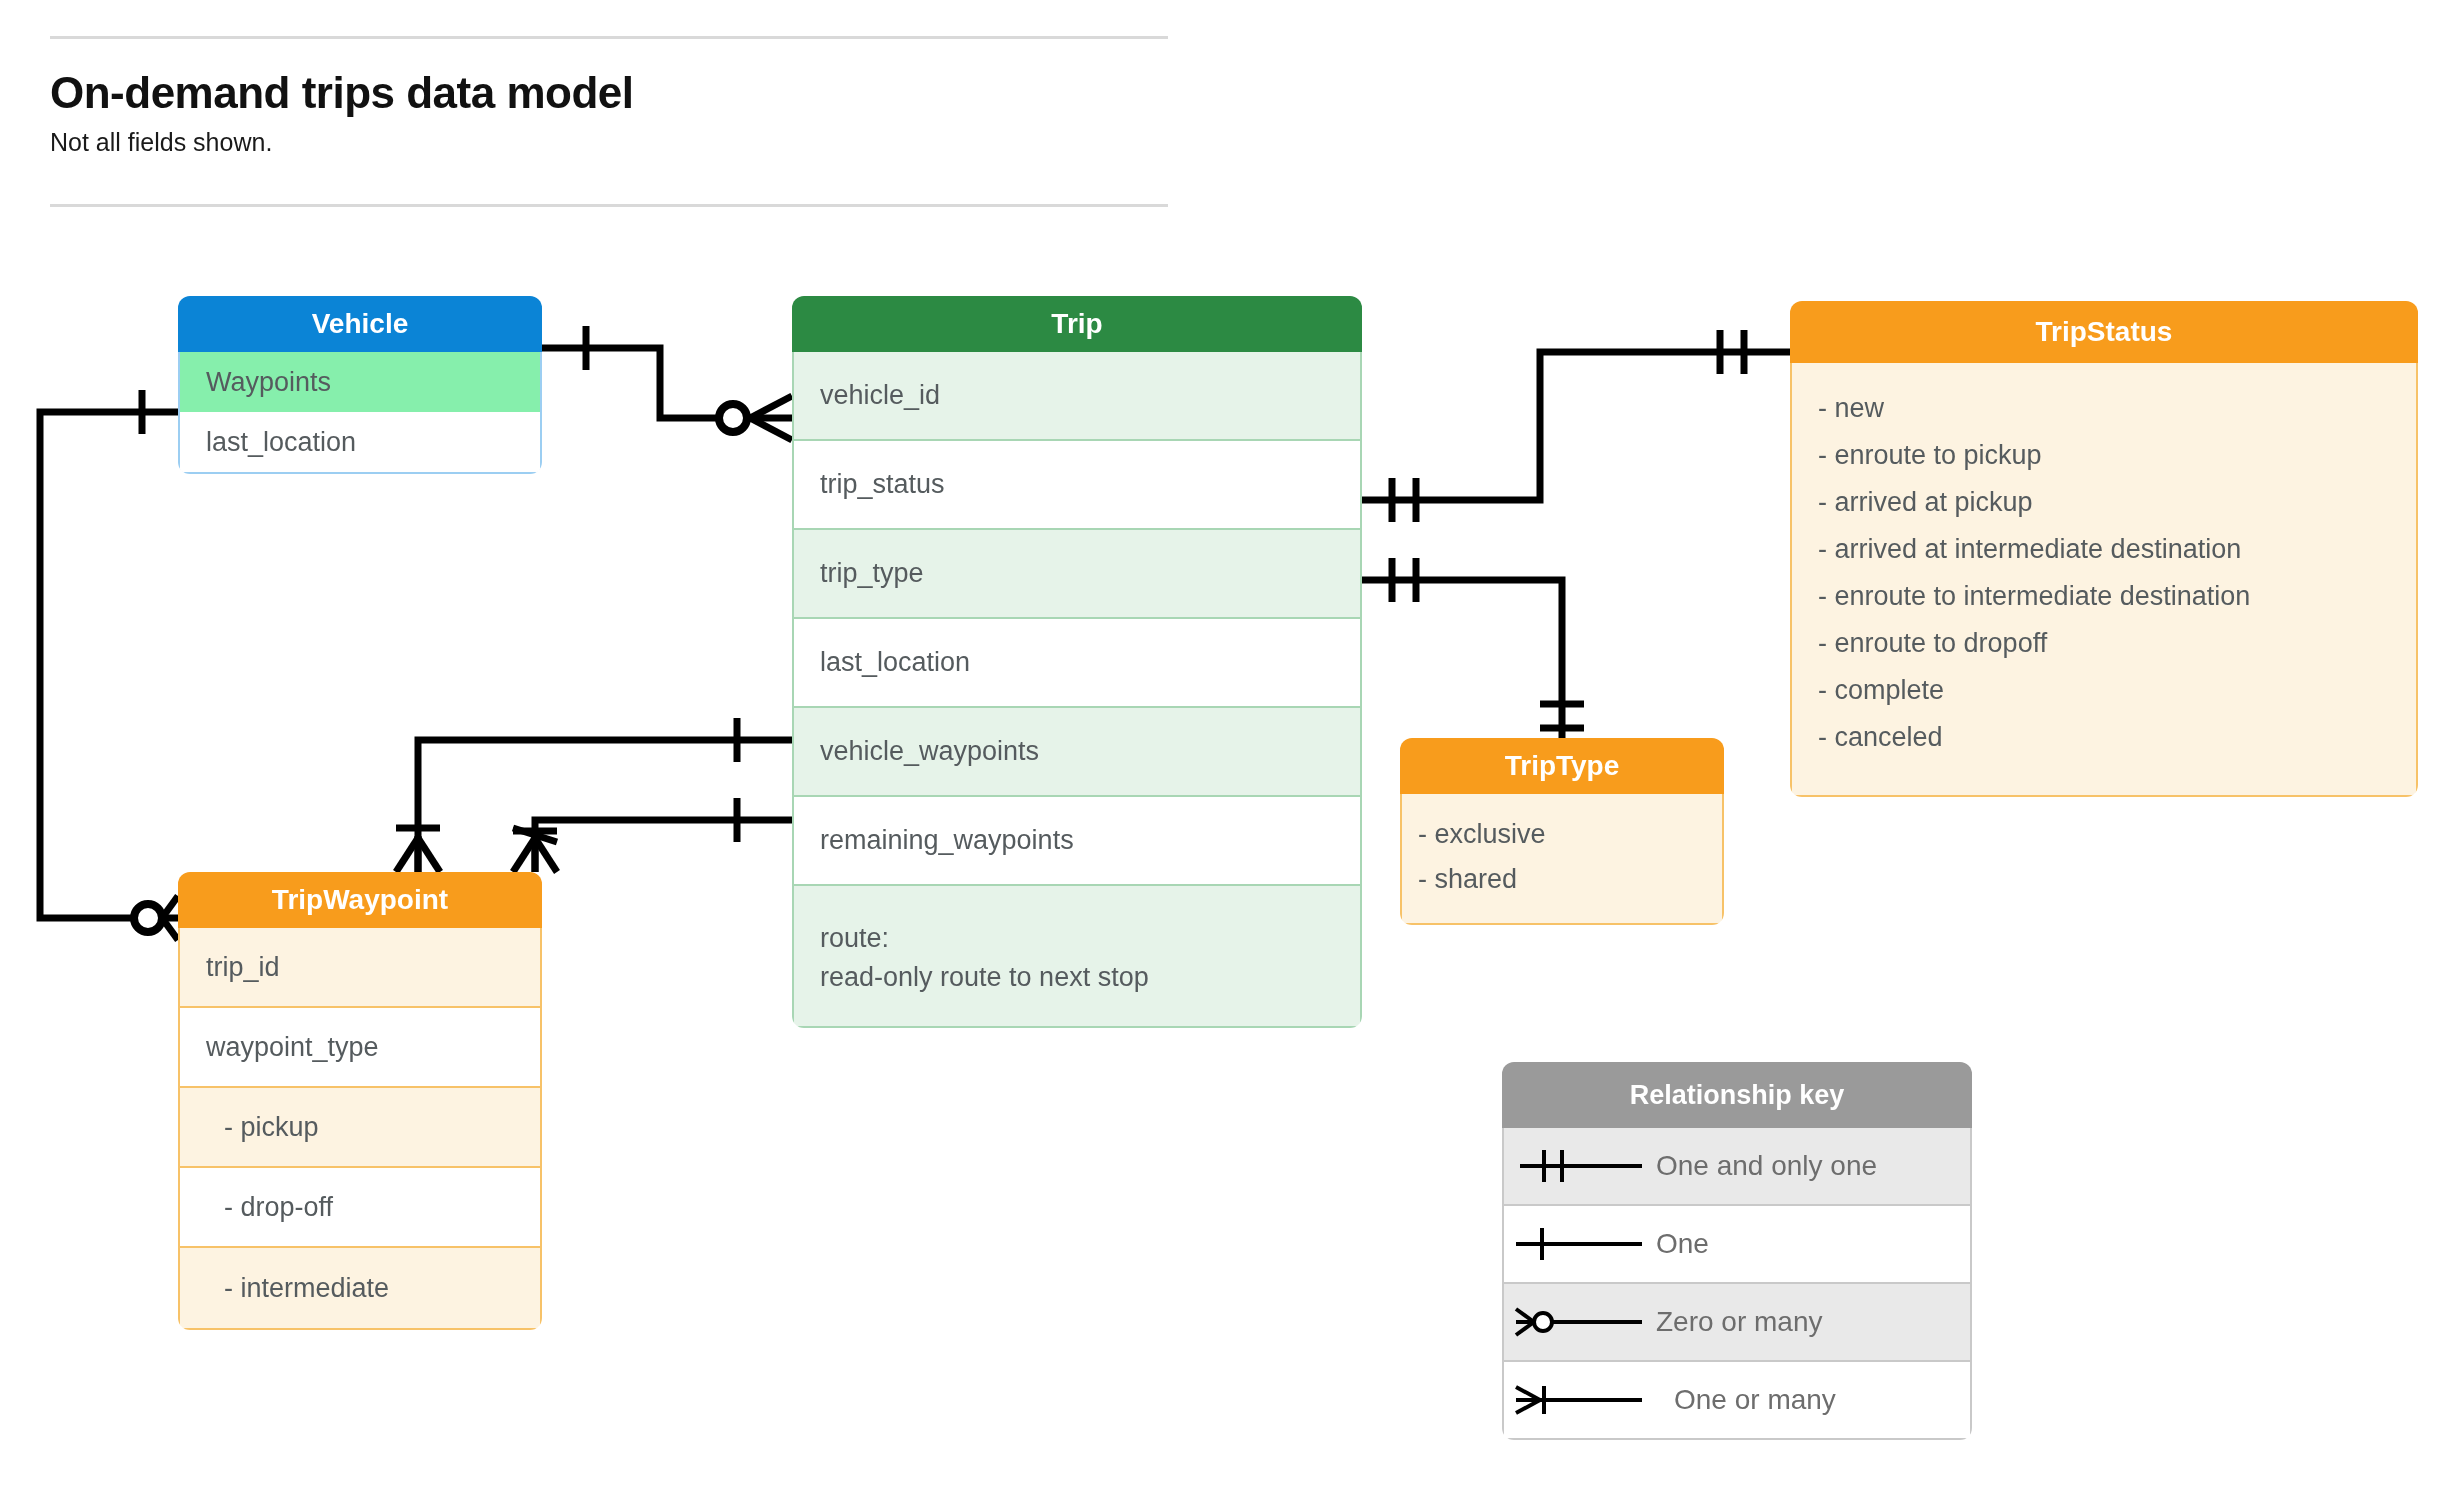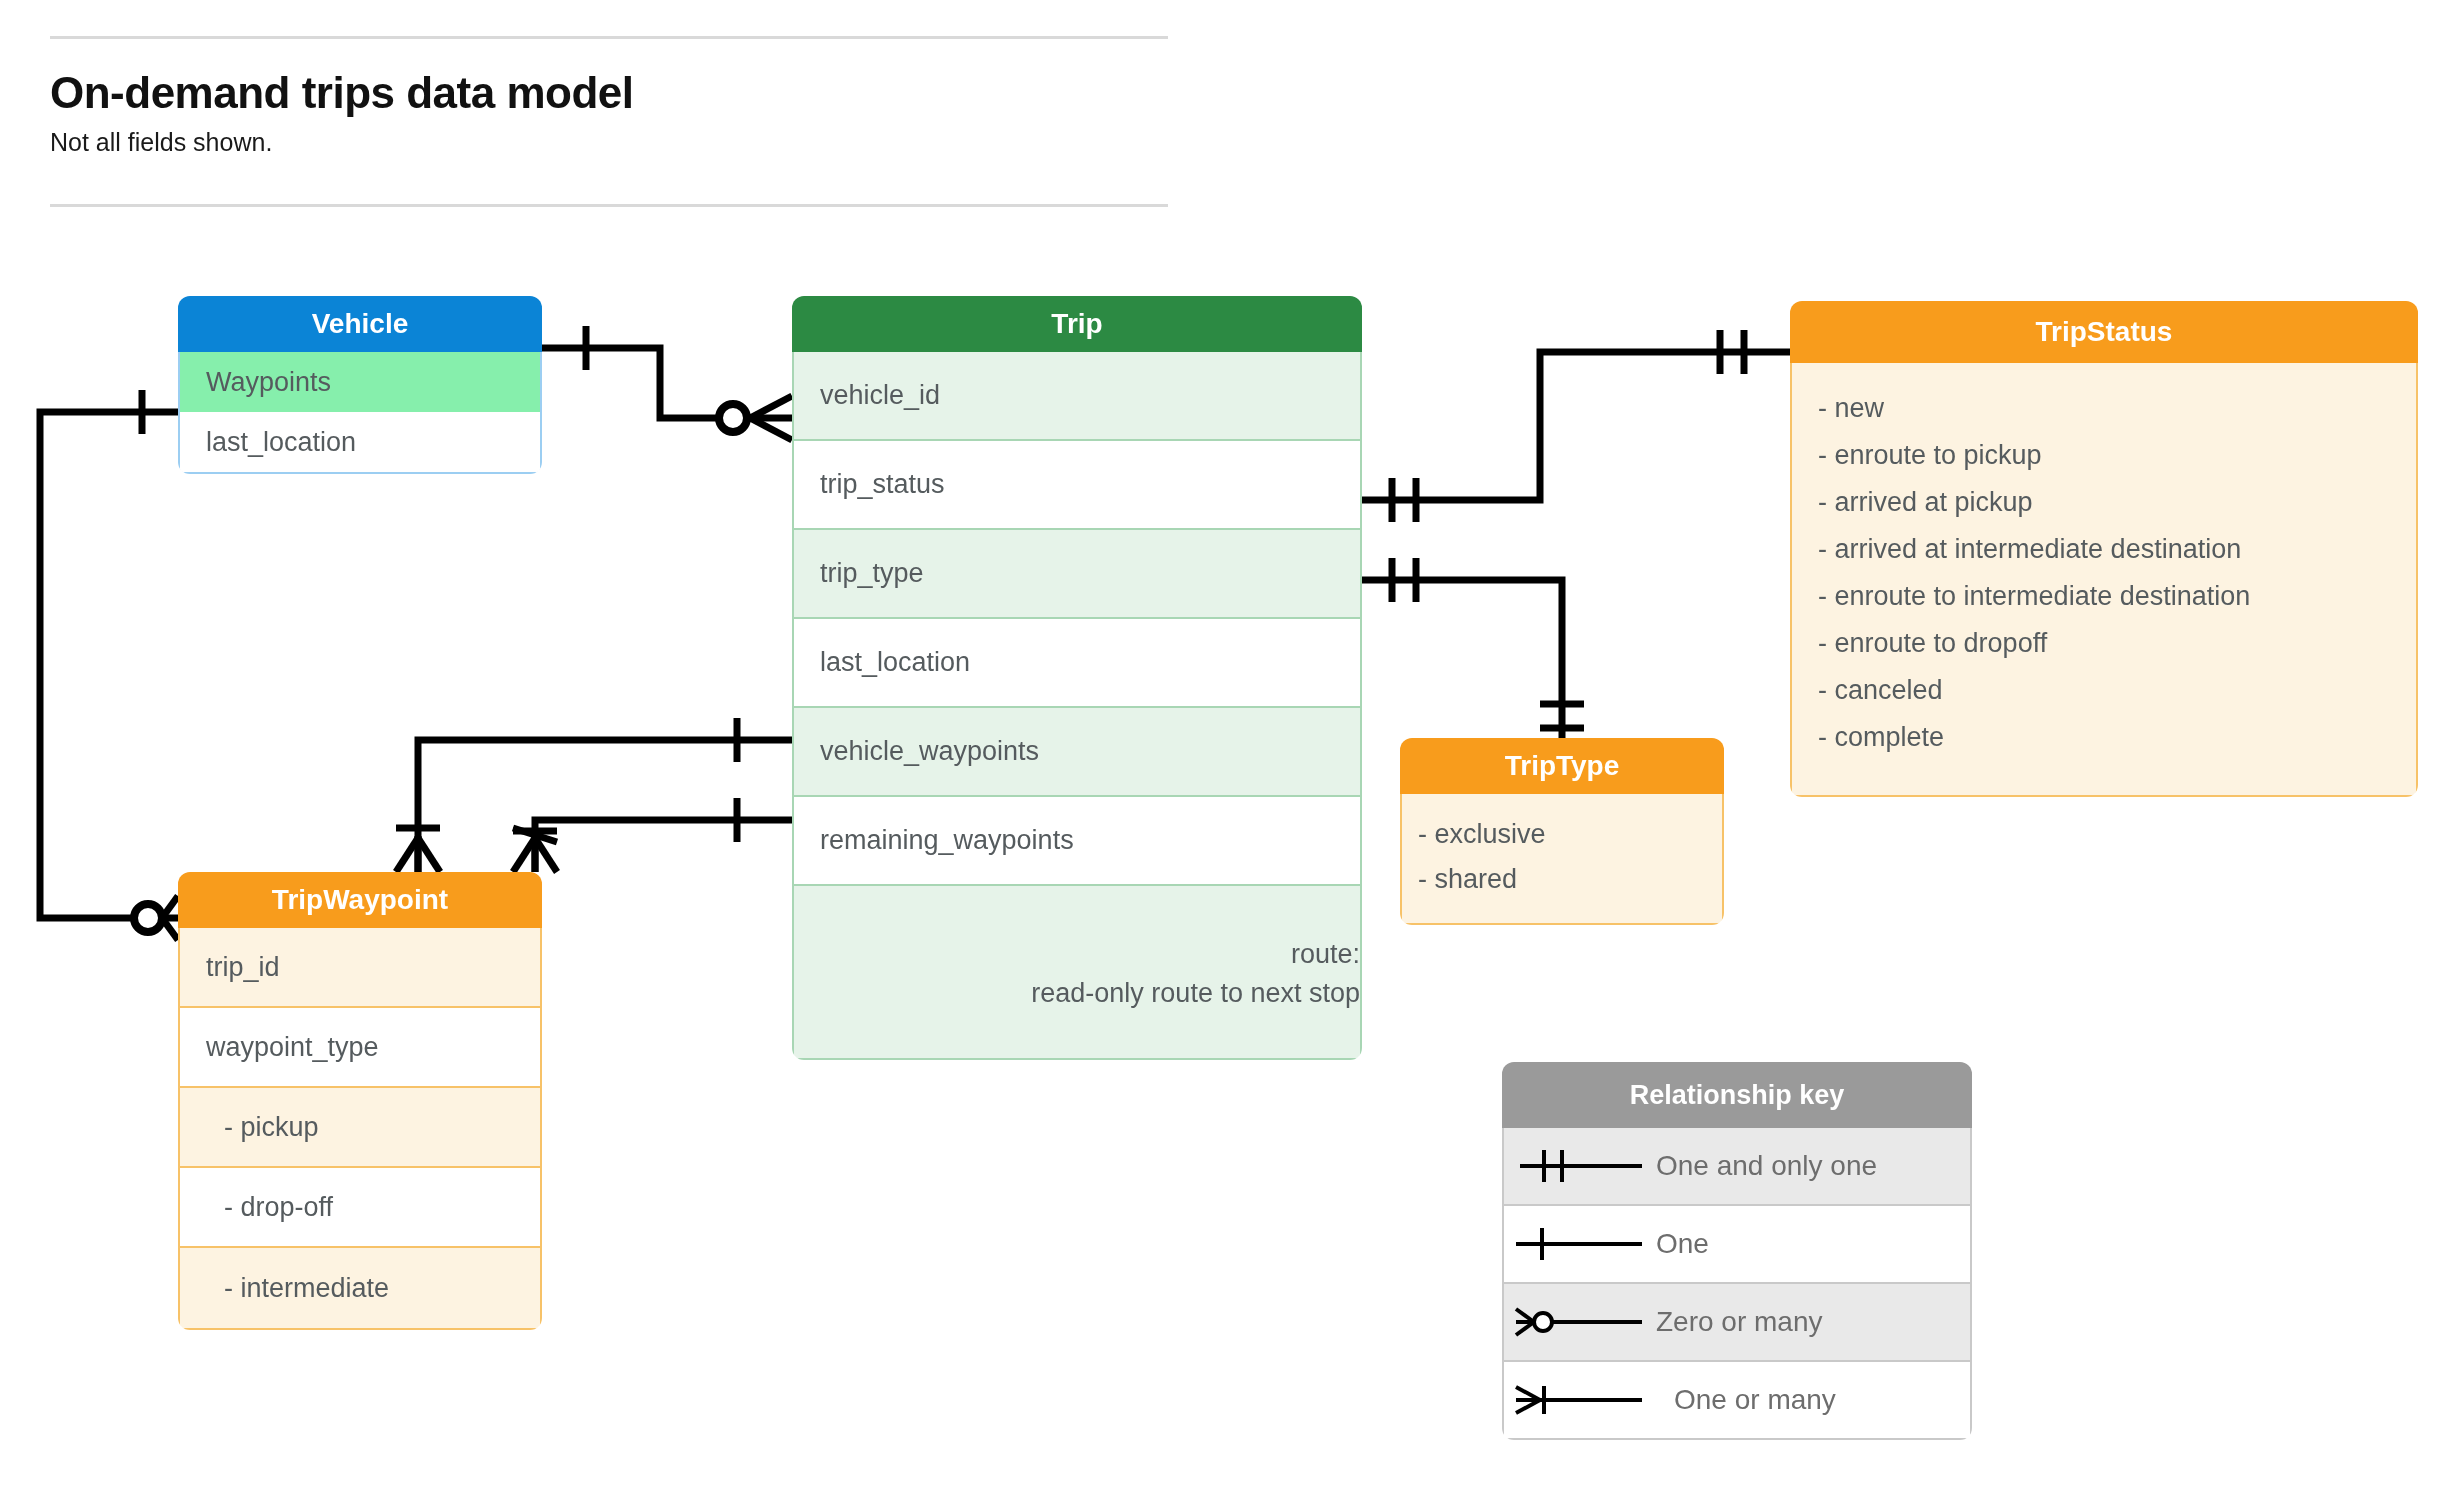--- a/index.html
+++ b/index.html
@@ -39,21 +39,21 @@
   #ent-vehicle .row.plain{background:#ffffff;}
 
   
   #ent-trip{left:792px;top:296px;width:570px;}
   #ent-trip .hdr{background:#2c8a43;height:56px;}
   #ent-trip .body{border:2px solid #a8d6b4;border-top:none;border-radius:0 0 6px 6px;}
   #ent-trip .row{height:89px;border-bottom:2px solid #a8d6b4;}
   #ent-trip .row:last-child{border-bottom:none;}
   #ent-trip .row.alt{background:#e6f3e9;}
   #ent-trip .row.plain{background:#ffffff;}
-  #ent-trip .row.multiline{height:172px;padding-top:4px;align-items:flex-end;}
+  #ent-trip .row.multiline{height:140px;padding-top:4px;}
 
   
   .orange .hdr{background:#f89c1c;}
   .orange .body{border:2px solid #f7c268;border-top:none;border-radius:0 0 6px 6px;}
   .orange .row.alt{background:#fdf3e1;}
   .orange .row.plain{background:#ffffff;}
 
   #ent-tripwaypoint{left:178px;top:872px;width:364px;}
   #ent-tripwaypoint .hdr{height:56px;}
   #ent-tripwaypoint .row{height:80px;border-bottom:2px solid #f7c268;}
@@ -187,22 +187,22 @@
 
 <div class="entity orange" id="ent-tripstatus">
   <div class="hdr">TripStatus</div>
   <div class="body">
     <div class="li">- new</div>
     <div class="li">- enroute to pickup</div>
     <div class="li">- arrived at pickup</div>
     <div class="li">- arrived at intermediate destination</div>
     <div class="li">- enroute to intermediate destination</div>
     <div class="li">- enroute to dropoff</div>
+    <div class="li">- complete</div>
     <div class="li">- canceled</div>
-    <div class="li">- complete</div>
   </div>
 </div>
 
 <div id="legend">
   <div class="hdr">Relationship key</div>
   <div class="lbody">
 
     <div class="lrow alt">
       <div class="sym">
         <svg width="140" height="50" viewBox="0 0 140 50">

